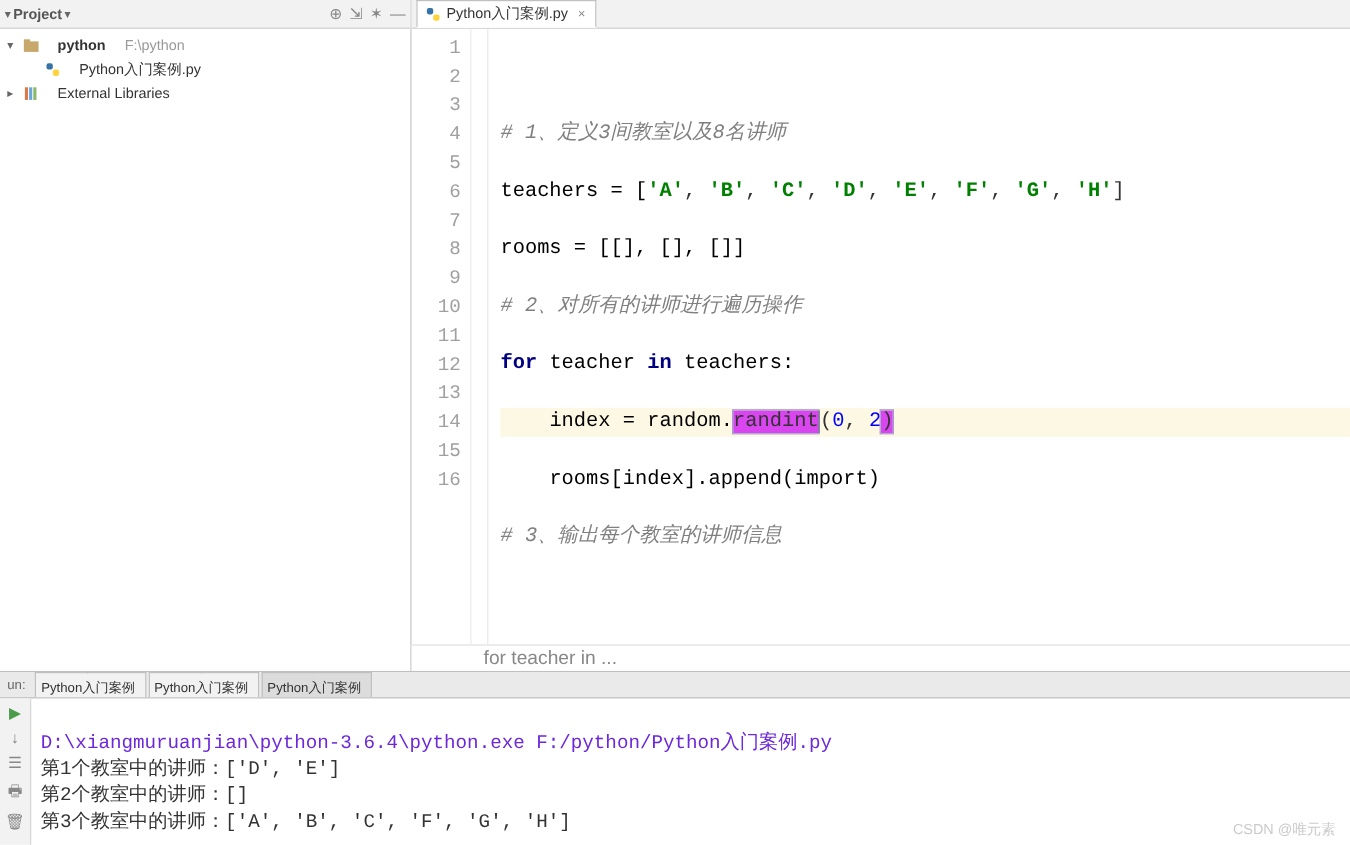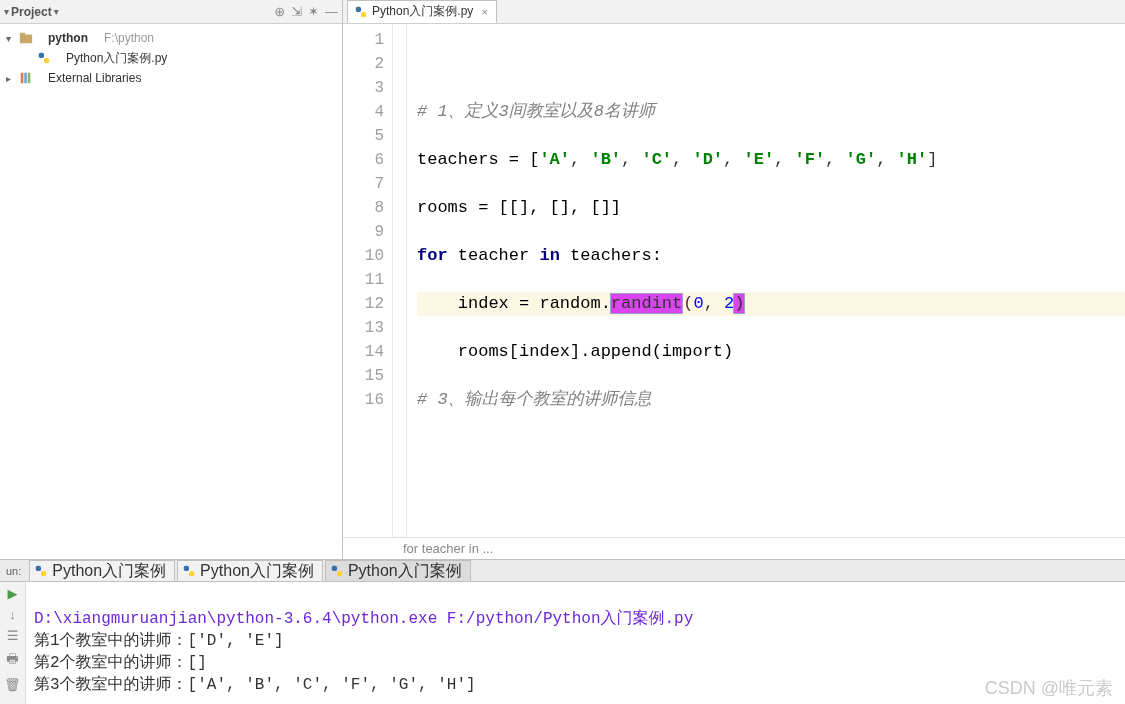--- a/index.html
+++ b/index.html
@@ -130,21 +130,21 @@
 .boxed { background: #d946ef; outline: 1px solid #a0a0d0; }
 .cursor { border-left: 1px solid #000; }
 .crumb-bar {
   height: 22px;
   border-top: 1px solid #e0e0e0;
   background: #fff;
   display: flex;
   align-items: center;
   padding-left: 60px;
   color: #888;
-  font-size: 13px;
+  font-size: 16px;
   text-align: center;
 }
 
 .run-area {
   height: 144px;
   display: flex;
   flex-direction: column;
   position: relative;
 }
 .run-tabbar {
@@ -161,22 +161,23 @@
 }
 .run-tab {
   display: flex;
   align-items: center;
   height: 21px;
   padding: 0 8px 0 4px;
   border: 1px solid #c0c0c0;
   border-bottom: none;
   background: #f2f2f2;
   margin-left: 2px;
-  font-size: 16px;
+  font-size: 11px;
   gap: 4px;
+  flex-direction: column;
 }
 .run-tab.active { background: #dcdcdc; }
 .run-body {
   flex: 1;
   display: flex;
 }
 .run-gutter {
   width: 26px;
   background: #f2f2f2;
   border-right: 1px solid #d8d8d8;
@@ -194,21 +195,21 @@
   font-size: 16px;
   line-height: 22px;
   white-space: pre;
 }
 .console .cmd { color: #6d28d9; text-align: right; }
 .watermark {
   position: absolute;
   right: 12px;
   bottom: 4px;
   color: rgba(150,150,150,0.5);
-  font-size: 18px;
+  font-size: 12px;
 }
 .pyicon { display:inline-block; width:14px; height:14px; vertical-align:middle; }
 </style>
 </head>
 <body>
 
 <div class="main-area">
 
   <div class="project-panel">
     <div class="project-header">
@@ -288,20 +289,21 @@
         <div>14</div>
         <div>15</div>
         <div>16</div>
       </div>
       <div class="fold-gutter"></div>
       <div class="code">
 <div class="ln"></div>
 <div class="ln"><span class="cm"># 1、定义3间教室以及8名讲师</span></div>
 <div class="ln"><span class="id">teachers = [</span><span class="str">'A'</span>, <span class="str">'B'</span>, <span class="str">'C'</span>, <span class="str">'D'</span>, <span class="str">'E'</span>, <span class="str">'F'</span>, <span class="str">'G'</span>, <span class="str">'H'</span>]</div>
 <div class="ln"><span class="id">rooms = [[], [], []]</span></div>
+<div class="ln"><span class="cm"># 2、对所有的讲师进行遍历操作</span></div>
 <div class="ln"><span class="kw">for</span> <span class="id">teacher</span> <span class="kw">in</span> <span class="id">teachers:</span></div>
 <div class="ln hl">    <span class="id">index = random.</span><span class="boxed"><span>randint</span></span><span class="cursor"></span><span>(</span><span class="num">0</span><span>, </span><span class="num">2</span><span class="boxed">)</span></div>
 <div class="ln">    <span class="id">rooms[index].append(import)</span></div>
 <div class="ln"><span class="cm"># 3、输出每个教室的讲师信息</span></div>
 
 
 
 
 
       </div>

